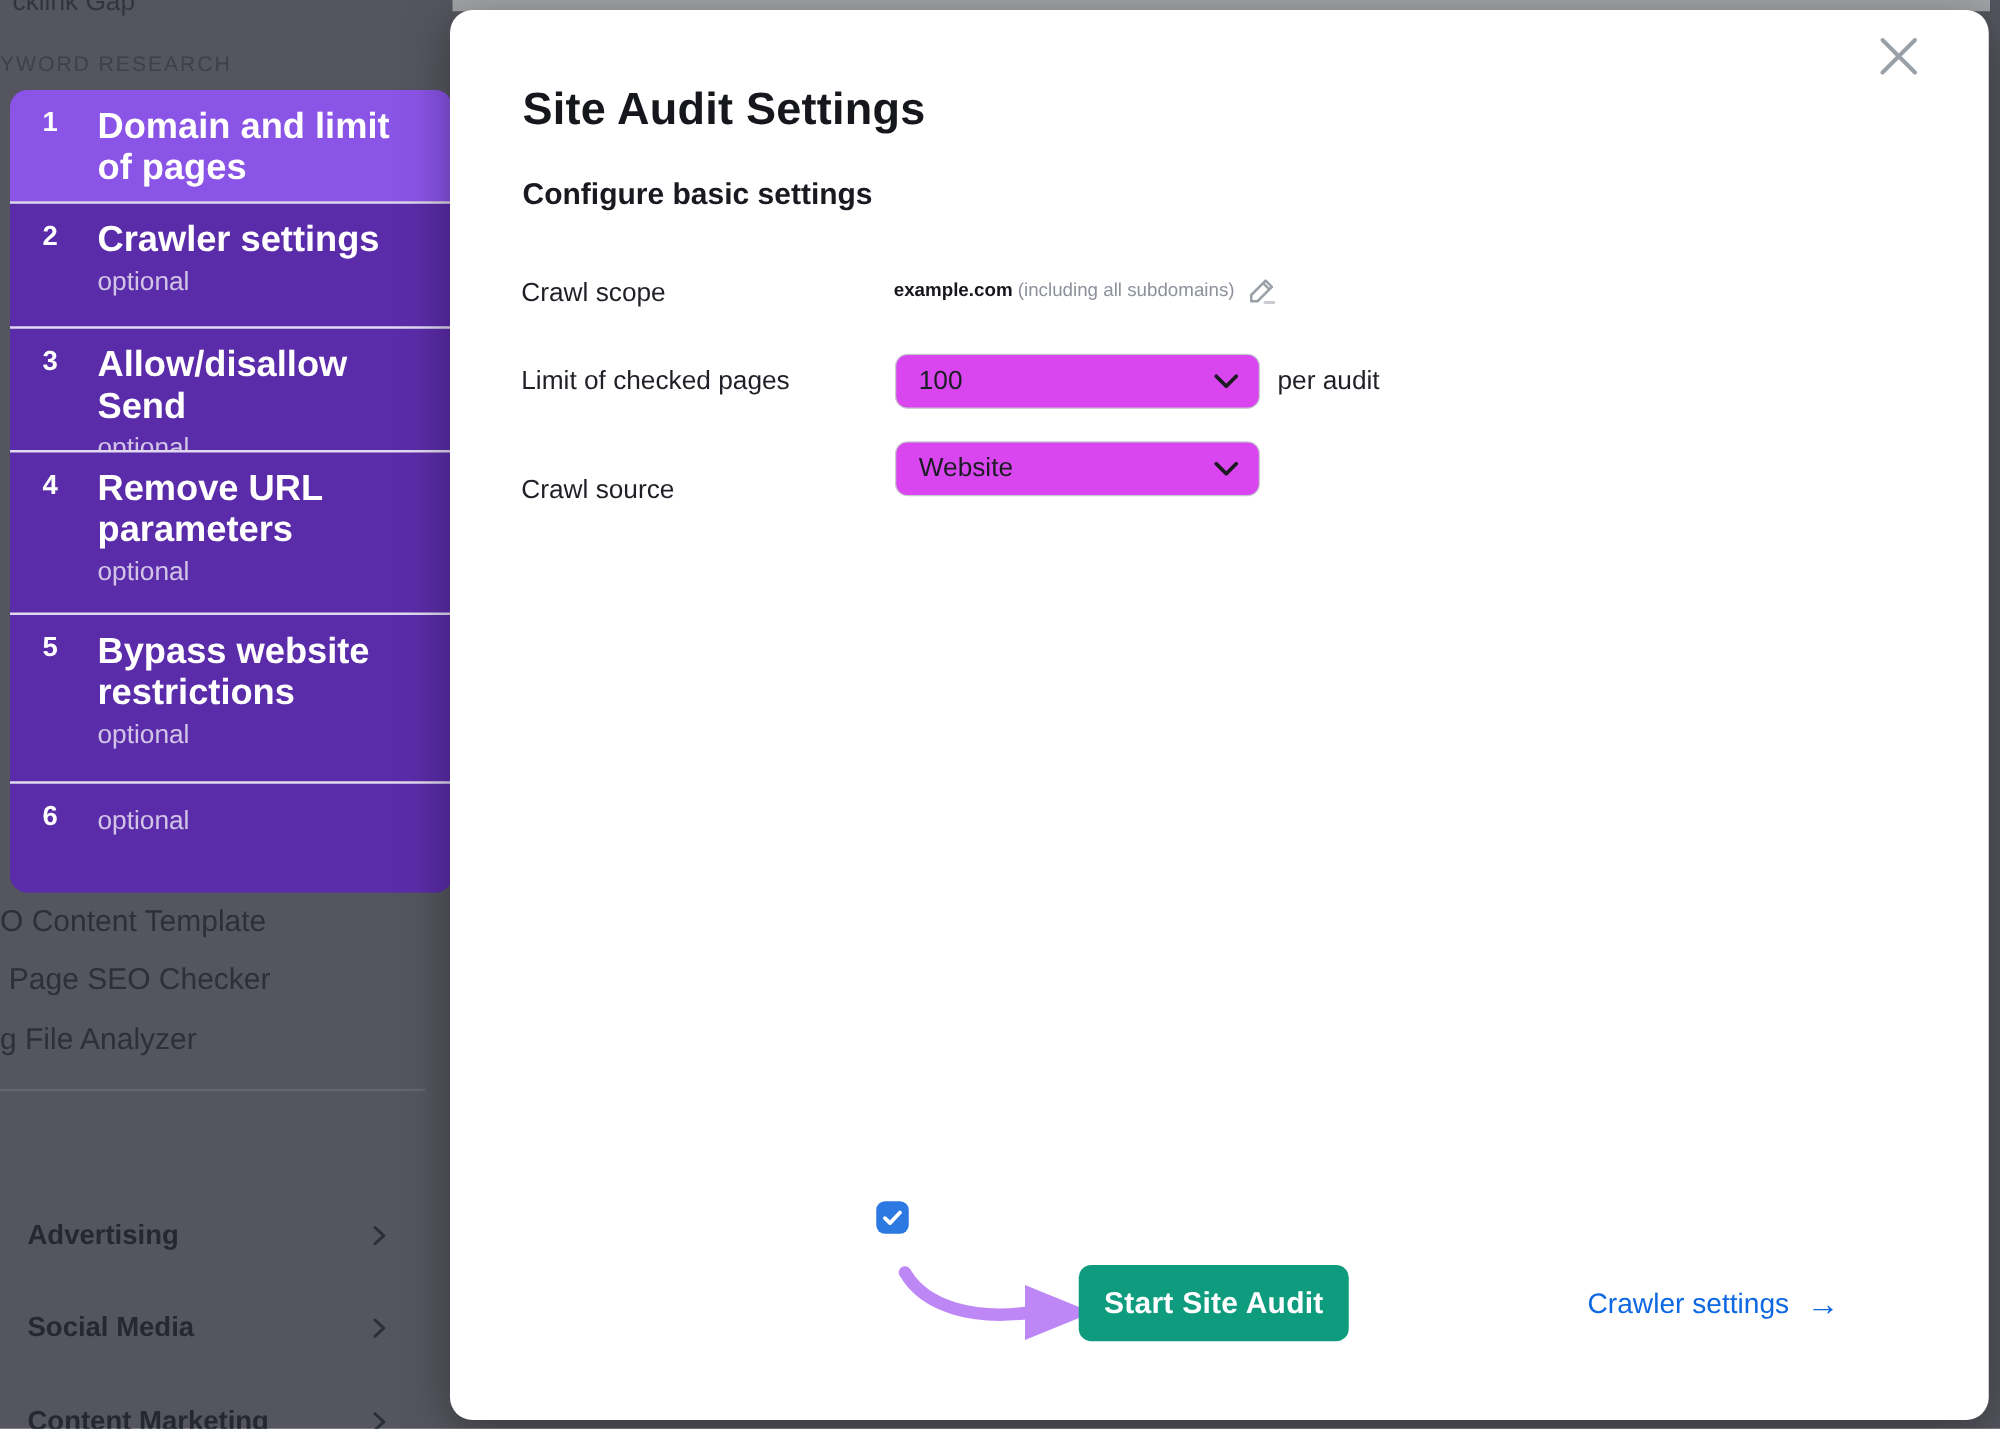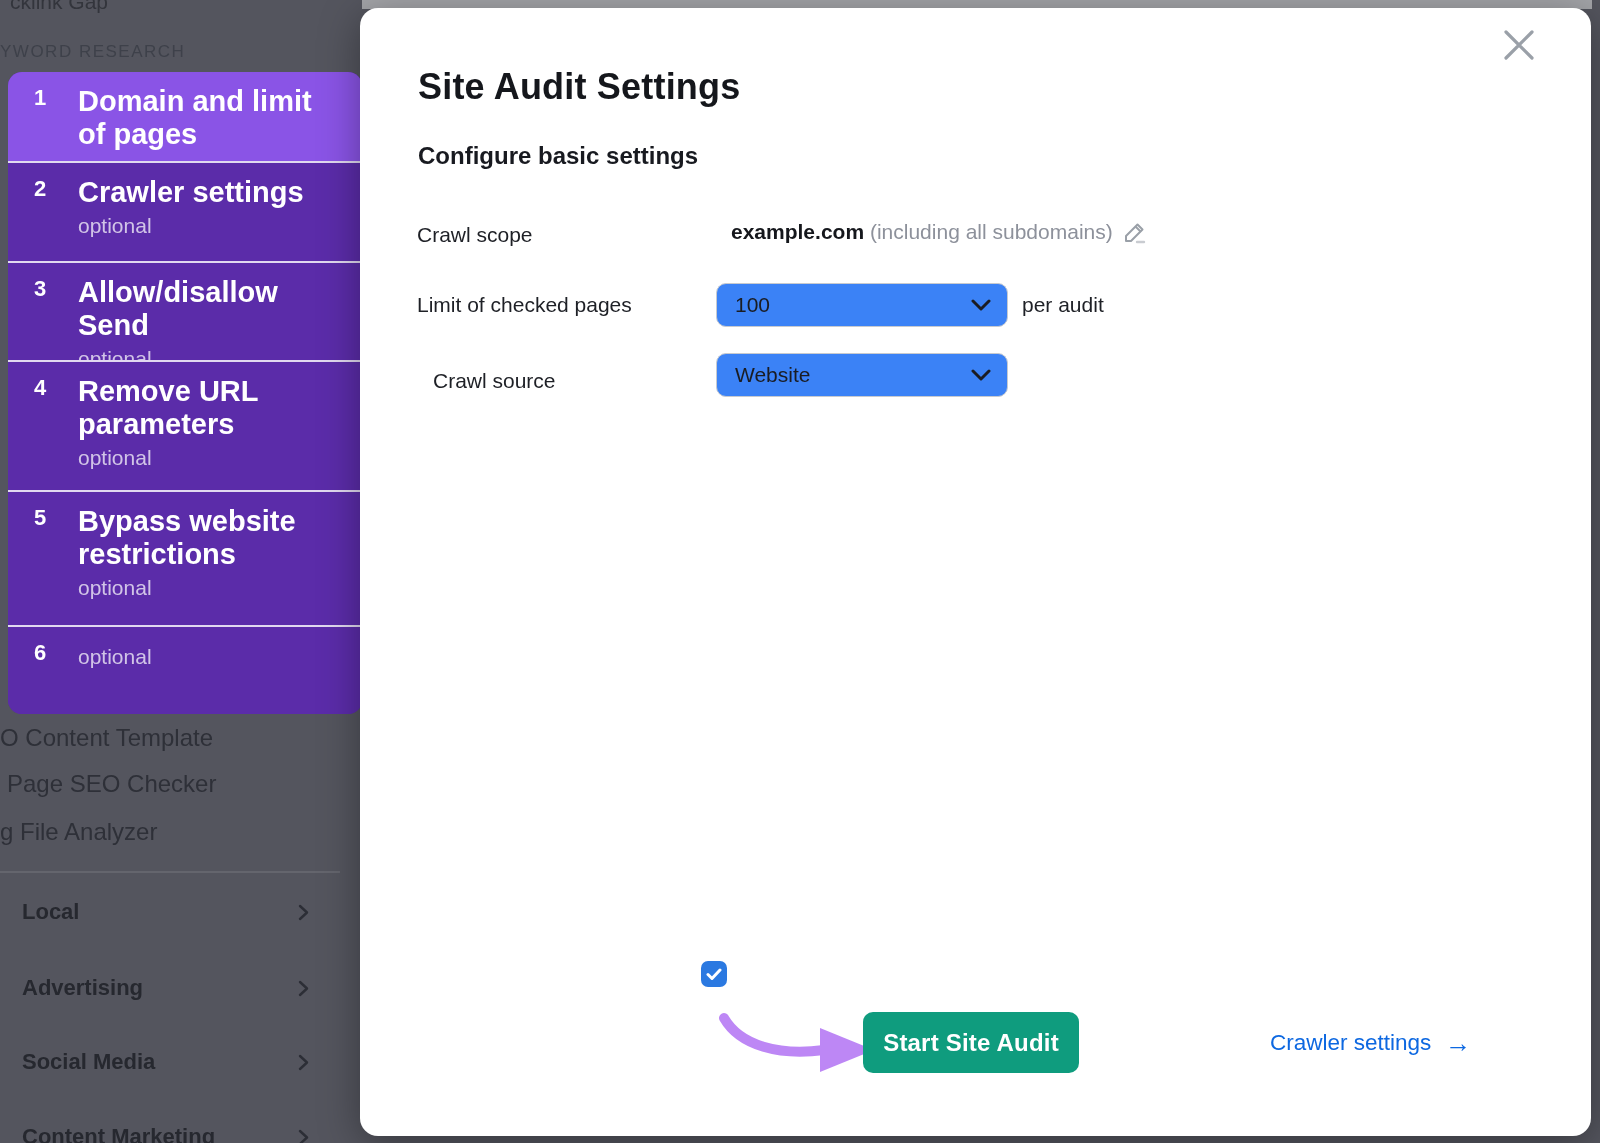--- a/index.html
+++ b/index.html
@@ -36,25 +36,25 @@
   .s1{height:89px;} .s2{height:100px;} .s3{height:99px;}
   .s4{height:130px;} .s5{height:135px;} .s6{height:89px;}
 
   
   .modal{left:360px;top:8px;width:1231px;height:1128px;background:#ffffff;border-radius:18px;box-shadow:0 8px 40px rgba(0,0,0,.35);}
   .close-btn{left:1138px;top:16px;width:42px;height:42px;cursor:pointer;}
   .modal-title{left:58px;top:58px;font-size:36px;font-weight:800;color:#15171c;letter-spacing:.2px;}
   .modal-heading{left:58px;top:134px;font-size:24px;font-weight:700;color:#181a20;}
 
   .field-label{font-size:21px;color:#1e2026;white-space:nowrap;}
-  .scope-value{left:355px;top:212px;font-size:21px;color:#8d919b;white-space:nowrap;display:flex;align-items:center;gap:10px;margin-left:16px;}
+  .scope-value{left:355px;top:212px;font-size:15px;color:#8d919b;white-space:nowrap;display:flex;align-items:center;gap:10px;}
   .scope-domain{font-weight:700;color:#15171c;}
   .pencil{width:24px;height:24px;flex:none;}
 
-  .select{left:356px;width:292px;height:44px;border:1.5px solid #c7cacf;border-radius:10px;background:#3b82f6;
+  .select{left:356px;width:292px;height:44px;border:1.5px solid #c7cacf;border-radius:10px;background:#d946ef;
           display:flex;align-items:center;box-sizing:border-box;padding:0 16px 0 18px;cursor:pointer;}
   .select-value{font-size:21px;color:#1a1c22;flex:1;}
   .chev-down{width:20px;height:12px;flex:none;}
   .suffix{left:662px;font-size:21px;color:#1e2026;}
 
   .checkbox{left:341px;top:953px;width:26px;height:26px;border-radius:7px;background:#2b79e1;display:flex;align-items:center;justify-content:center;cursor:pointer;}
   .cb-label{left:385px;top:955px;font-size:21.5px;color:#23252c;white-space:nowrap;}
 
   .start-btn{left:503px;top:1004px;width:216px;height:61px;border-radius:10px;background:#0f9c7e;border:none;
              display:flex;align-items:center;justify-content:center;cursor:pointer;}
@@ -117,26 +117,20 @@
       </div>
     </div>
   </div>
 
   <div class="abs sb-tool" style="left:0;top:724px;">O Content Template</div>
   <div class="abs sb-tool" style="left:7px;top:770px;">Page SEO Checker</div>
   <div class="abs sb-tool" style="left:0;top:818px;">g File Analyzer</div>
 
   <div class="abs sb-divider"></div>
 
-  <div class="abs sb-group" style="top:899px;">
-    <span class="sb-group-label">Local</span>
-    <svg class="chev-right" viewBox="0 0 17 17">
-        <path d="M5 2l7 6.5L5 15" fill="none" stroke="#2c2e36" stroke-width="2.4" stroke-linecap="round" stroke-linejoin="round"></path>
-      </svg>
-  </div>
   <div class="abs sb-group" style="top:975px;">
     <span class="sb-group-label">Advertising</span>
     <svg class="chev-right" viewBox="0 0 17 17">
         <path d="M5 2l7 6.5L5 15" fill="none" stroke="#2c2e36" stroke-width="2.4" stroke-linecap="round" stroke-linejoin="round"></path>
       </svg>
   </div>
   <div class="abs sb-group" style="top:1049px;">
     <span class="sb-group-label">Social Media</span>
     <svg class="chev-right" viewBox="0 0 17 17">
         <path d="M5 2l7 6.5L5 15" fill="none" stroke="#2c2e36" stroke-width="2.4" stroke-linecap="round" stroke-linejoin="round"></path>
@@ -173,21 +167,21 @@
 
   <div class="abs field-label" style="left:57px;top:285px;">Limit of checked pages</div>
   <div class="abs select" style="top:275px;">
     <span class="select-value">100</span>
     <svg class="chev-down" viewBox="0 0 20 12">
         <path d="M2 2l8 8 8-8" fill="none" stroke="#1a1c22" stroke-width="3" stroke-linecap="round" stroke-linejoin="round"></path>
       </svg>
   </div>
   <div class="abs field-label suffix" style="top:285px;">per audit</div>
 
-  <div class="abs field-label" style="left:57px;top:361px;margin-left:16px;">Crawl source</div>
+  <div class="abs field-label" style="left:57px;top:372px;">Crawl source</div>
   <div class="abs select" style="top:345px;">
     <span class="select-value">Website</span>
     <svg class="chev-down" viewBox="0 0 20 12">
         <path d="M2 2l8 8 8-8" fill="none" stroke="#1a1c22" stroke-width="3" stroke-linecap="round" stroke-linejoin="round"></path>
       </svg>
   </div>
 
   <div class="abs checkbox">
     <svg width="16" height="13" viewBox="0 0 16 13">
         <path d="M2 6.5l4 4L14 2" fill="none" stroke="#fff" stroke-width="3" stroke-linecap="round" stroke-linejoin="round"></path>

